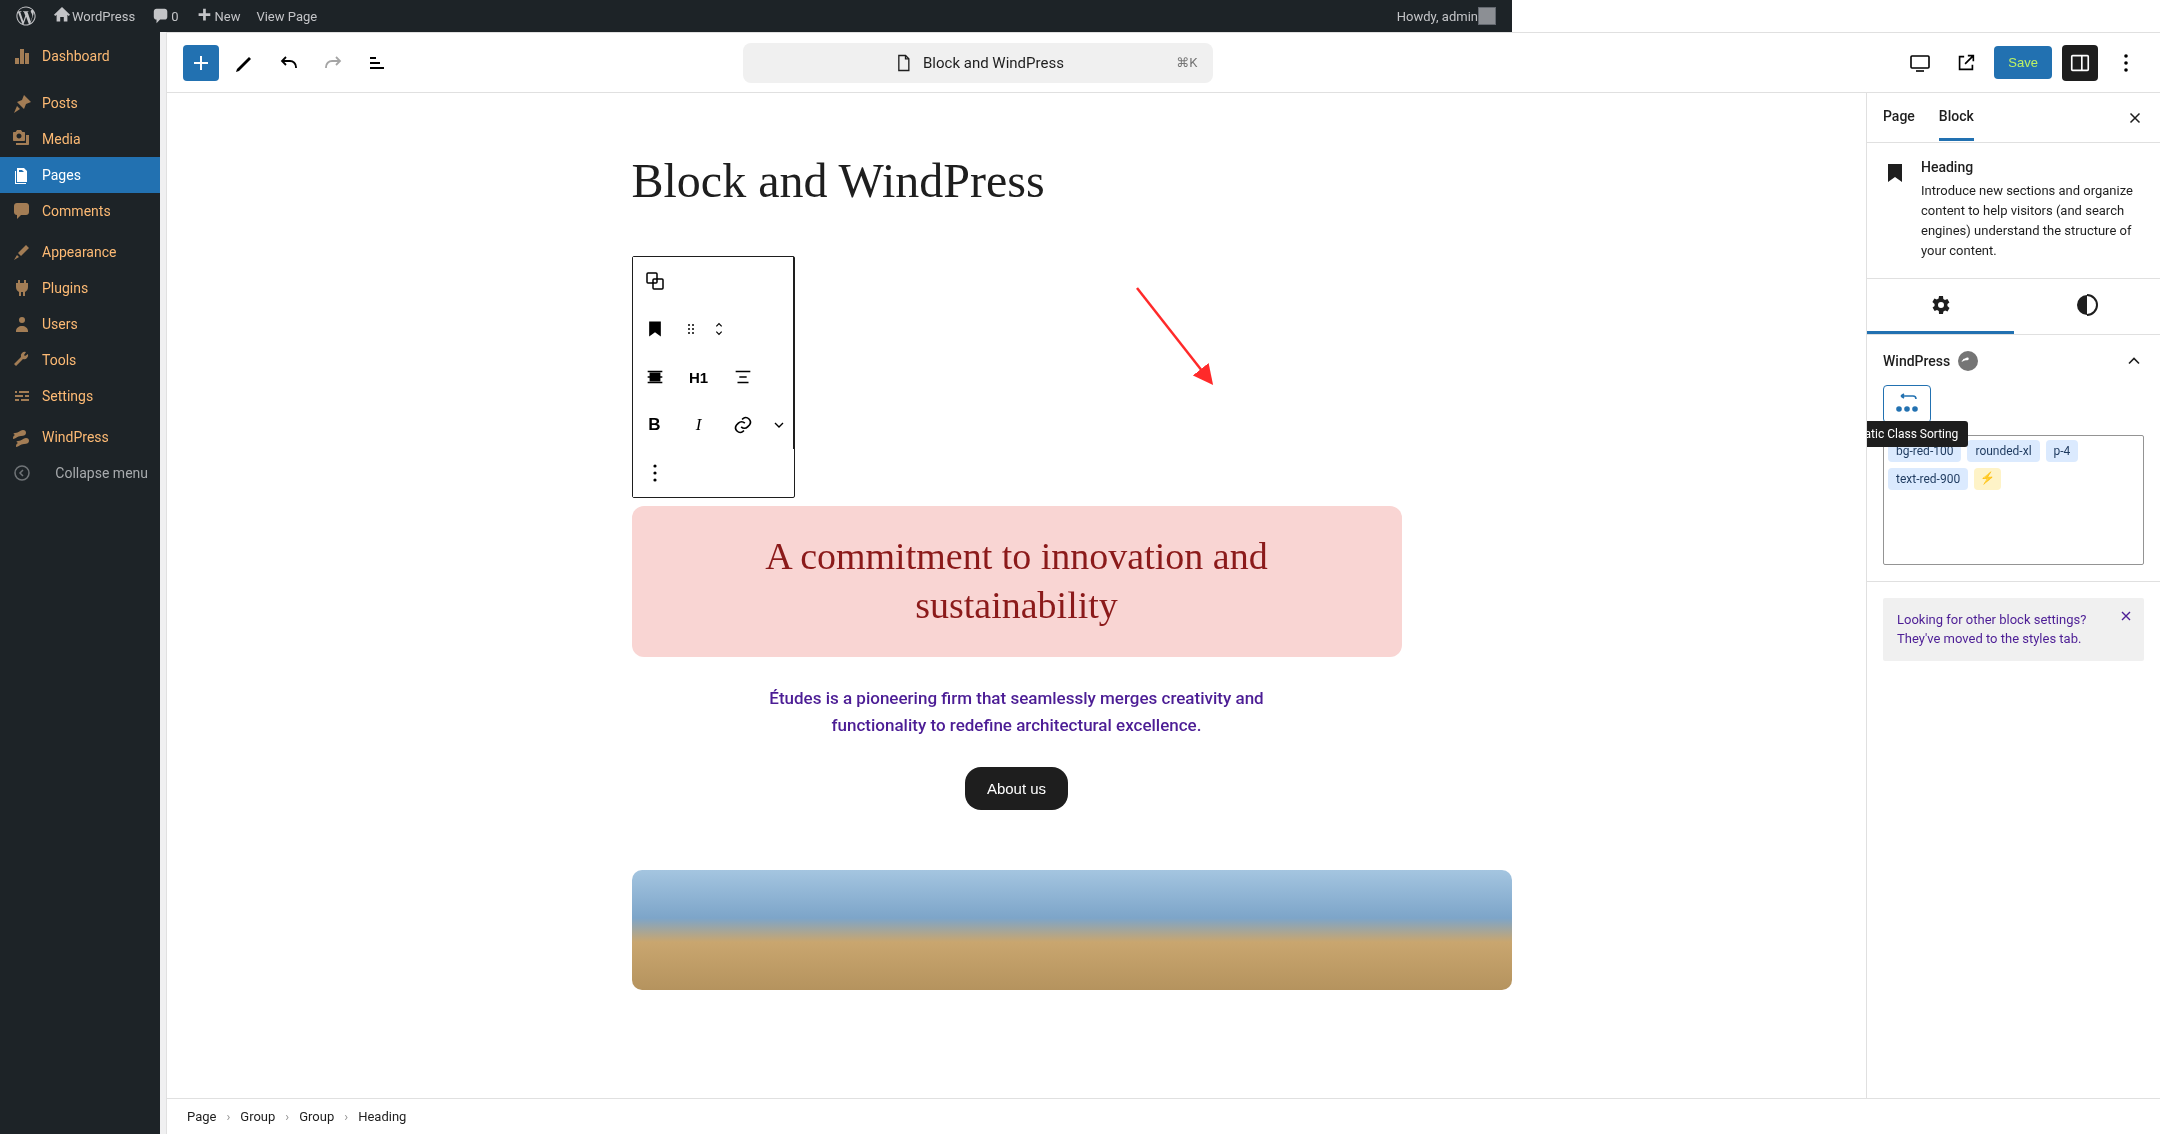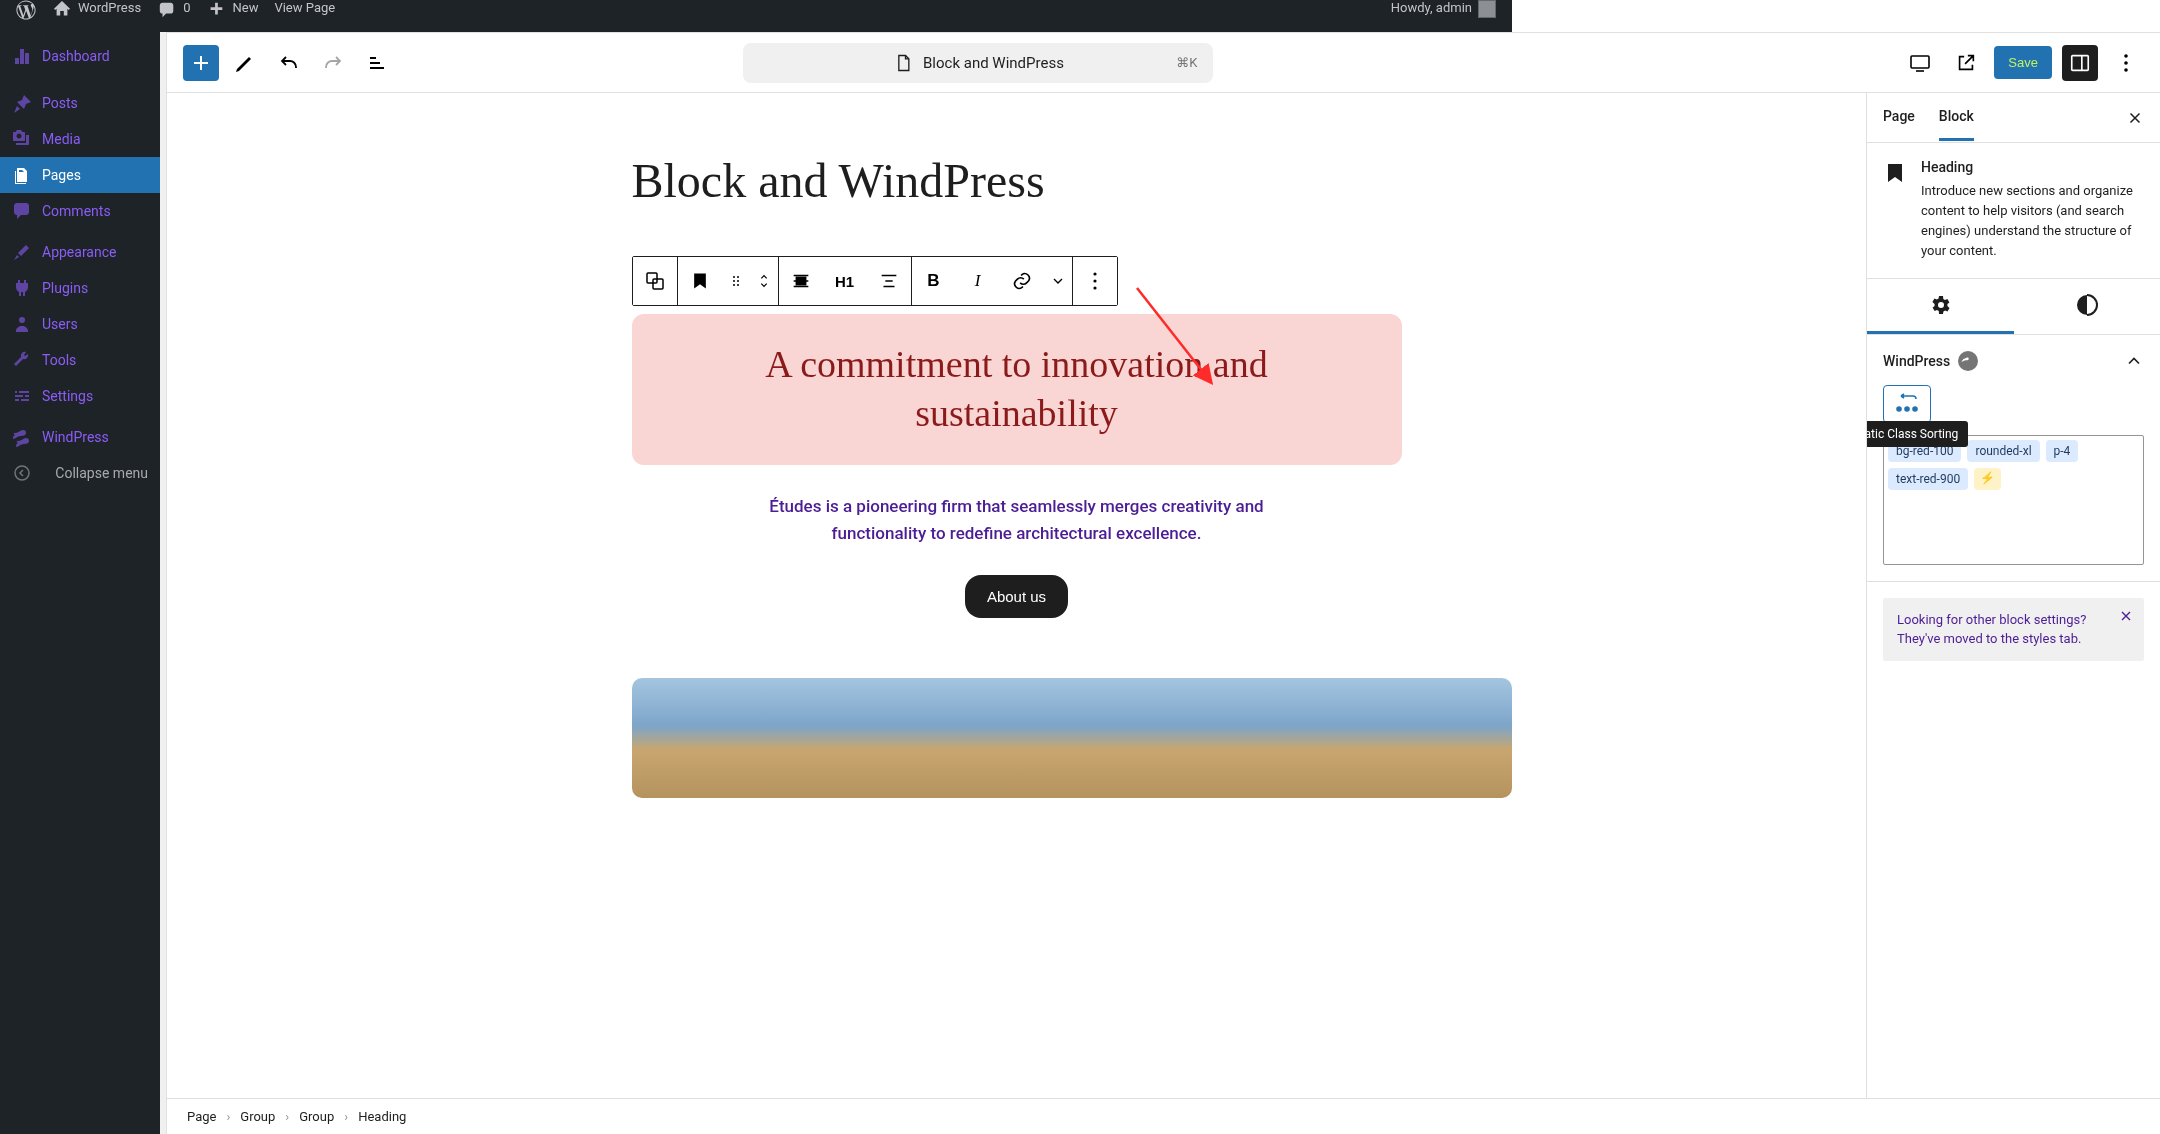--- a/index.html
+++ b/index.html
@@ -1,27 +1,27 @@
 <!DOCTYPE html>
 <html><head>
 <meta charset="utf-8">
 <style>
 * { box-sizing: border-box; margin: 0; padding: 0; }
 body { font-family: -apple-system, BlinkMacSystemFont, "Segoe UI", Roboto, sans-serif; font-size: 13px; color: #1e1e1e; overflow: hidden; width: 1512px; height: 794px; }
 
 
 .admin-bar { height: 32px; background: #1d2327; color: #c3c4c7; display: flex; align-items: center; padding: 0 8px; font-size: 13px; justify-content: space-between; }
 .admin-bar-left, .admin-bar-right { display: flex; align-items: center; gap: 0; }
-.admin-bar-item { display: flex; padding: 0 8px; height: 32px; cursor: pointer; gap: 6px; }
+.admin-bar-item { display: flex; align-items: center; padding: 0 8px; height: 32px; cursor: pointer; gap: 0; }
 .admin-bar .ab-icon { width: 20px; height: 20px; display: inline-flex; align-items: center; justify-content: center; }
 .avatar-box { width: 18px; height: 18px; background: #8c8f94; border: 1px solid #646970; }
 
 
 .wp-sidebar { position: absolute; top: 32px; left: 0; width: 160px; bottom: 0; background: #1d2327; color: #f0f0f1; font-size: 14px; }
-.sb-item { display: flex; align-items: center; padding: 8px 12px; gap: 10px; cursor: pointer; color: #8b5cf6; position: relative; }
+.sb-item { display: flex; align-items: center; padding: 8px 12px; gap: 10px; cursor: pointer; color: #fdba74; position: relative; }
 .sb-item.current { background: #2271b1; color: #fff; }
 .sb-item.current::after { content: ''; position: absolute; right: -8px; top: 50%; transform: translateY(-50%); border: 8px solid transparent; border-right-color: #f0f0f1; }
 .sb-icon { width: 20px; height: 20px; display: inline-flex; align-items: center; justify-content: center; opacity: 0.6; }
 .sb-item.current .sb-icon { opacity: 1; }
 .sb-sub { background: #2c3338; padding: 8px 0; }
 .sb-sub-item { padding: 6px 12px; color: #a7aaad; cursor: pointer; font-size: 13px; }
 .sb-sub-item.active { color: #fff; font-weight: 600; }
 .sb-sep { height: 5px; }
 
 
@@ -36,21 +36,21 @@
 .editor-title-pill { flex: 0 0 auto; margin: 0 auto; background: #f0f0f0; border-radius: 8px; height: 40px; width: 470px; display: flex; align-items: center; padding: 0 16px; gap: 10px; justify-content: center; position: relative; }
 .editor-title-pill .kbd { position: absolute; right: 16px; color: #757575; font-size: 13px; }
 .top-right { display: flex; align-items: center; gap: 10px; margin-left: auto; }
 .save-btn { background: #2271b1; color: #bef264; border: none; padding: 9px 14px; border-radius: 4px; font-size: 13px; cursor: pointer; }
 
 
 .editor-body { flex: 1; display: flex; overflow: hidden; }
 .canvas { flex: 1; overflow: auto; position: relative; }
 .canvas-inner { max-width: 770px; margin: 0 auto; padding: 60px 0 0; }
 .page-title { font-family: Georgia, "Times New Roman", serif; font-size: 48px; font-weight: 400; color: #1e1e1e; margin-bottom: 48px; }
-.block-toolbar { display: inline-flex; border: 1px solid #1e1e1e; border-radius: 2px; background: #fff; margin-bottom: 8px; }
+.block-toolbar { display: inline-flex; border: 1px solid #1e1e1e; border-radius: 2px; background: #fff; margin-bottom: 8px; flex-direction: column; }
 .bt-group { display: flex; align-items: center; border-right: 1px solid #1e1e1e; }
 .bt-group:last-child { border-right: none; }
 .bt-btn { width: 44px; height: 48px; display: inline-flex; align-items: center; justify-content: center; cursor: pointer; background: #fff; border: none; font-size: 14px; }
 .bt-btn.narrow { width: 28px; }
 .heading-highlight { background: #f9d5d3; border-radius: 12px; padding: 26px 40px; text-align: center; font-family: Georgia, serif; font-size: 38px; color: #8b1a1a; line-height: 1.3; }
 .subtext { text-align: center; font-size: 17px; color: #4c1d95; margin: 28px auto; max-width: 560px; line-height: 1.6; font-weight: 500; }
 .about-btn { display: block; margin: 0 auto 60px; background: #1e1e1e; color: #fff; border: none; padding: 13px 22px; font-size: 15px; border-radius: 16px; cursor: pointer; font-weight: 500; }
 .img-placeholder { width: 880px; max-width: 100%; height: 120px; border-radius: 10px; background: linear-gradient(180deg, #a4c5e0 0%, #7da5c9 40%, #c9a66f 60%, #b5935e 100%); margin: 0 auto; position: relative; overflow: hidden; }
 
 

